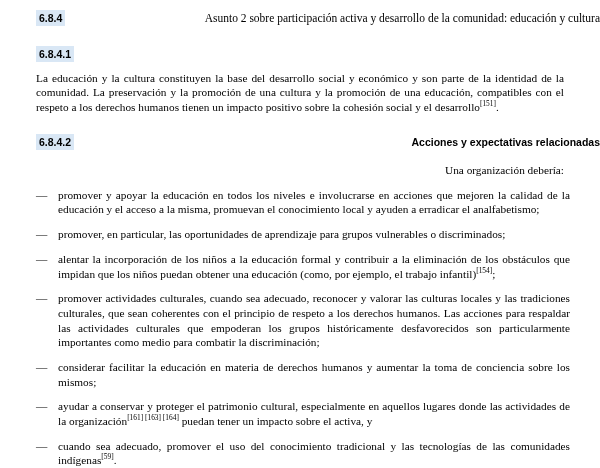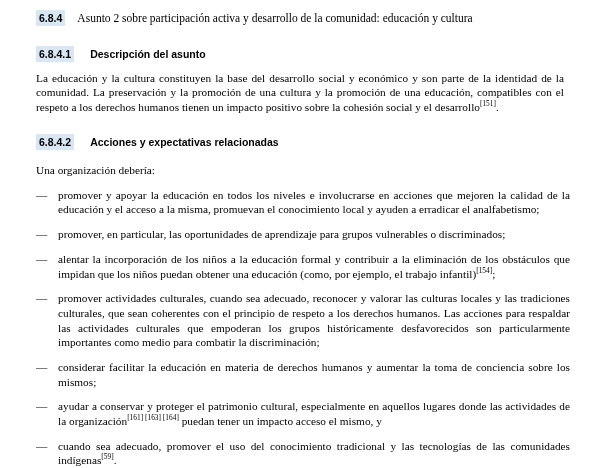--- a/index.html
+++ b/index.html
@@ -18,20 +18,21 @@
     position: relative;
     width: 600px;
     height: 468px;
     padding: 0;
     box-sizing: border-box;
   }
   .heading-row {
     display: flex;
     align-items: baseline;
     margin: 0;
+    justify-content: space-between;
   }
   .h3-row {
     margin-top: 10px;
     margin-bottom: 0;
   }
   .h4-row {
     margin-top: 20px;
     margin-bottom: 0;
   }
   .num {
@@ -59,20 +60,21 @@
   .para {
     margin: 9px 36px 0 36px;
     font-size: 11.3px;
     line-height: 1.28;
     text-align: justify;
   }
   .lead {
     margin: 13px 36px 0 36px;
     font-size: 11.3px;
     line-height: 1.28;
+    text-align: right;
   }
   .list {
     margin: 0;
     padding: 0;
     list-style: none;
   }
   .list-item {
     display: flex;
     margin: 10px 30px 0 36px;
     font-size: 11.3px;
@@ -99,21 +101,20 @@
 
 <div class="page">
 
   <div class="heading-row h3-row">
     <span class="num">6.8.4</span>
     <span class="h3-title">Asunto 2 sobre participación activa y desarrollo de la comunidad: educación y cultura</span>
   </div>
 
   <div class="heading-row h4-row">
     <span class="num">6.8.4.1</span>
-    <span class="h4-title">Descripción del asunto</span>
   </div>
 
   <p class="para"><span>La educación y la cultura constituyen la base del desarrollo social y económico y son parte de la identidad de la comunidad. La preservación y la promoción de una cultura y la promoción de una educación, compatibles con el respeto a los derechos humanos tienen un impacto positivo sobre la cohesión social y el desarrollo</span><sup>[151]</sup><span>.</span></p>
 
   <div class="heading-row h4-row">
     <span class="num">6.8.4.2</span>
     <span class="h4-title">Acciones y expectativas relacionadas</span>
   </div>
 
   <p class="lead">Una organización debería:</p>
@@ -134,21 +135,21 @@
     <li class="list-item">
       <span class="dash">—</span>
       <span class="item-text">promover actividades culturales, cuando sea adecuado, reconocer y valorar las culturas locales y las tradiciones culturales, que sean coherentes con el principio de respeto a los derechos humanos. Las acciones para respaldar las actividades culturales que empoderan los grupos históricamente desfavorecidos son particularmente importantes como medio para combatir la discriminación;</span>
     </li>
     <li class="list-item">
       <span class="dash">—</span>
       <span class="item-text">considerar facilitar la educación en materia de derechos humanos y aumentar la toma de conciencia sobre los mismos;</span>
     </li>
     <li class="list-item">
       <span class="dash">—</span>
-      <span class="item-text"><span>ayudar a conservar y proteger el patrimonio cultural, especialmente en aquellos lugares donde las actividades de la organización</span><sup>[161] [163] [164]</sup><span> puedan tener un impacto acceso el mismo, y</span></span>
+      <span class="item-text"><span>ayudar a conservar y proteger el patrimonio cultural, especialmente en aquellos lugares donde las actividades de la organización</span><sup>[161] [163] [164]</sup><span> puedan tener un impacto sobre el activa, y</span></span>
     </li>
     <li class="list-item">
       <span class="dash">—</span>
       <span class="item-text"><span>cuando sea adecuado, promover el uso del conocimiento tradicional y las tecnologías de las comunidades indígenas</span><sup>[59]</sup><span>.</span></span>
     </li>
   </ul>
 
 </div>
 
 </body></html>

